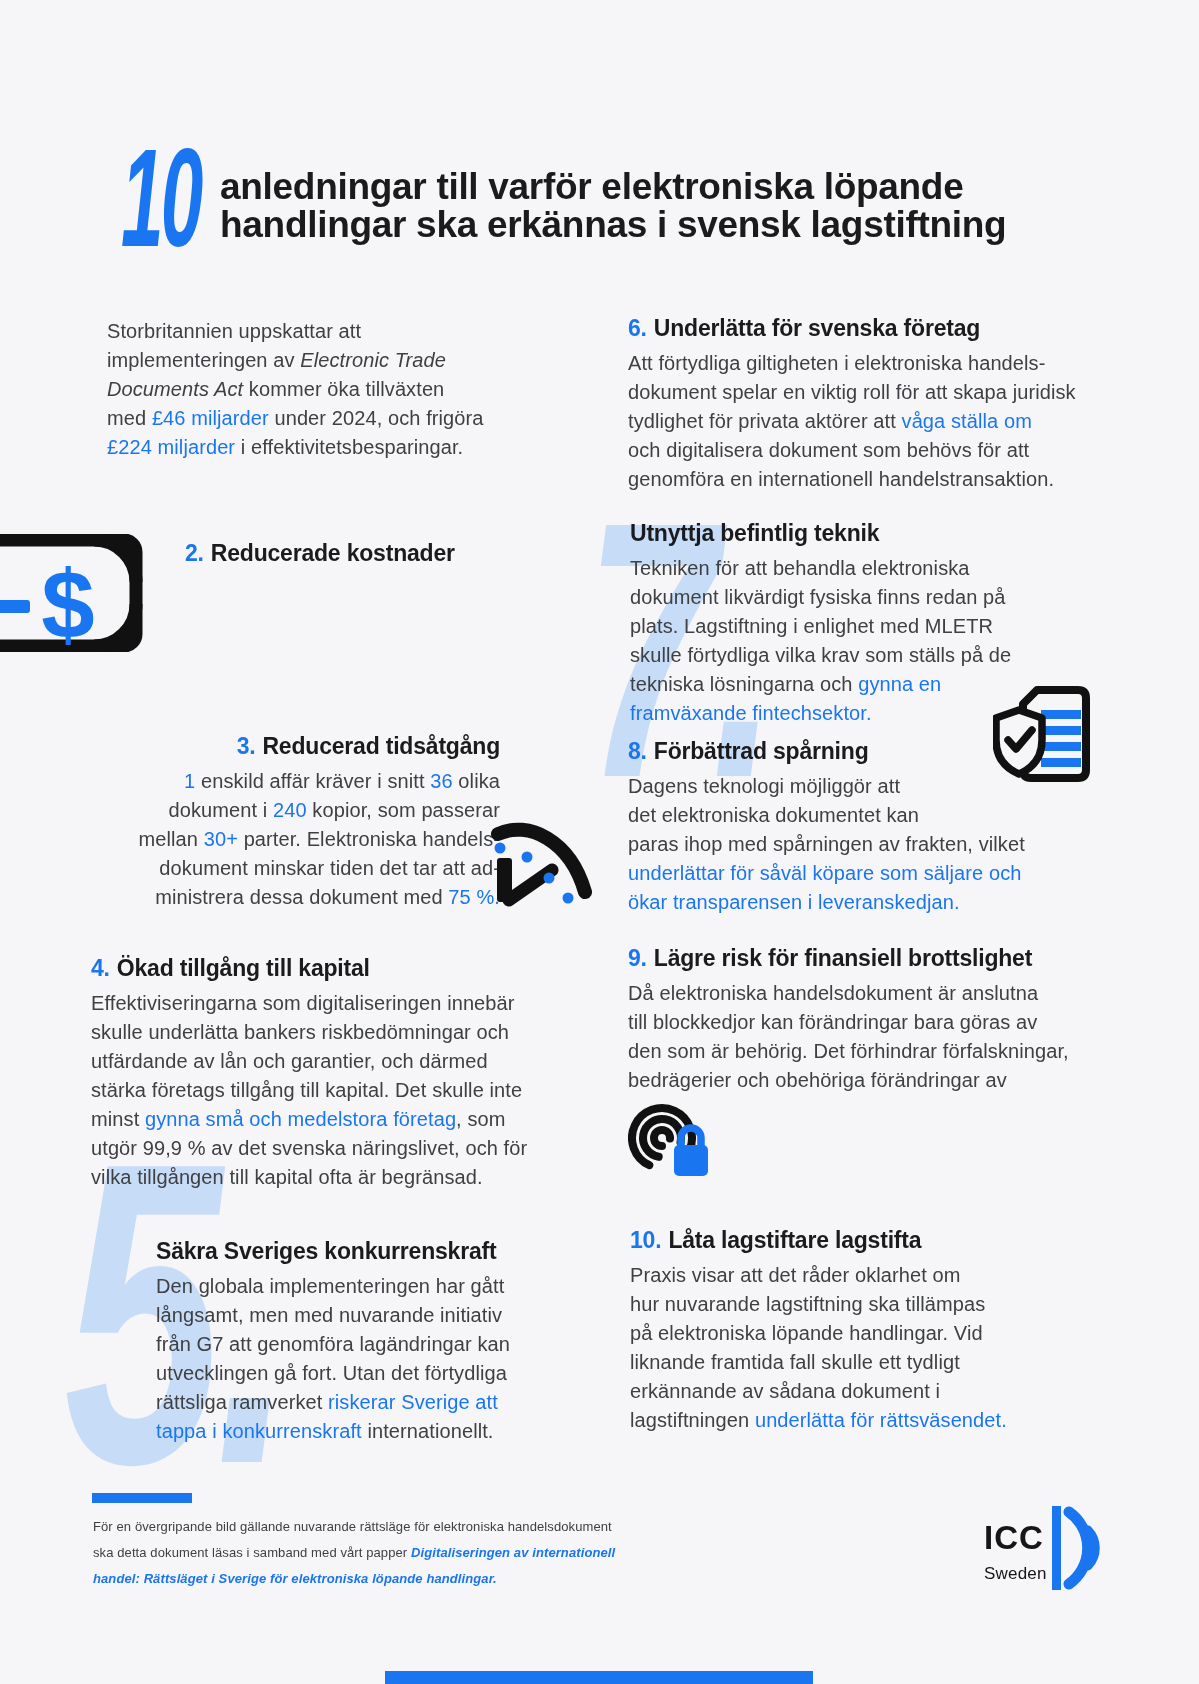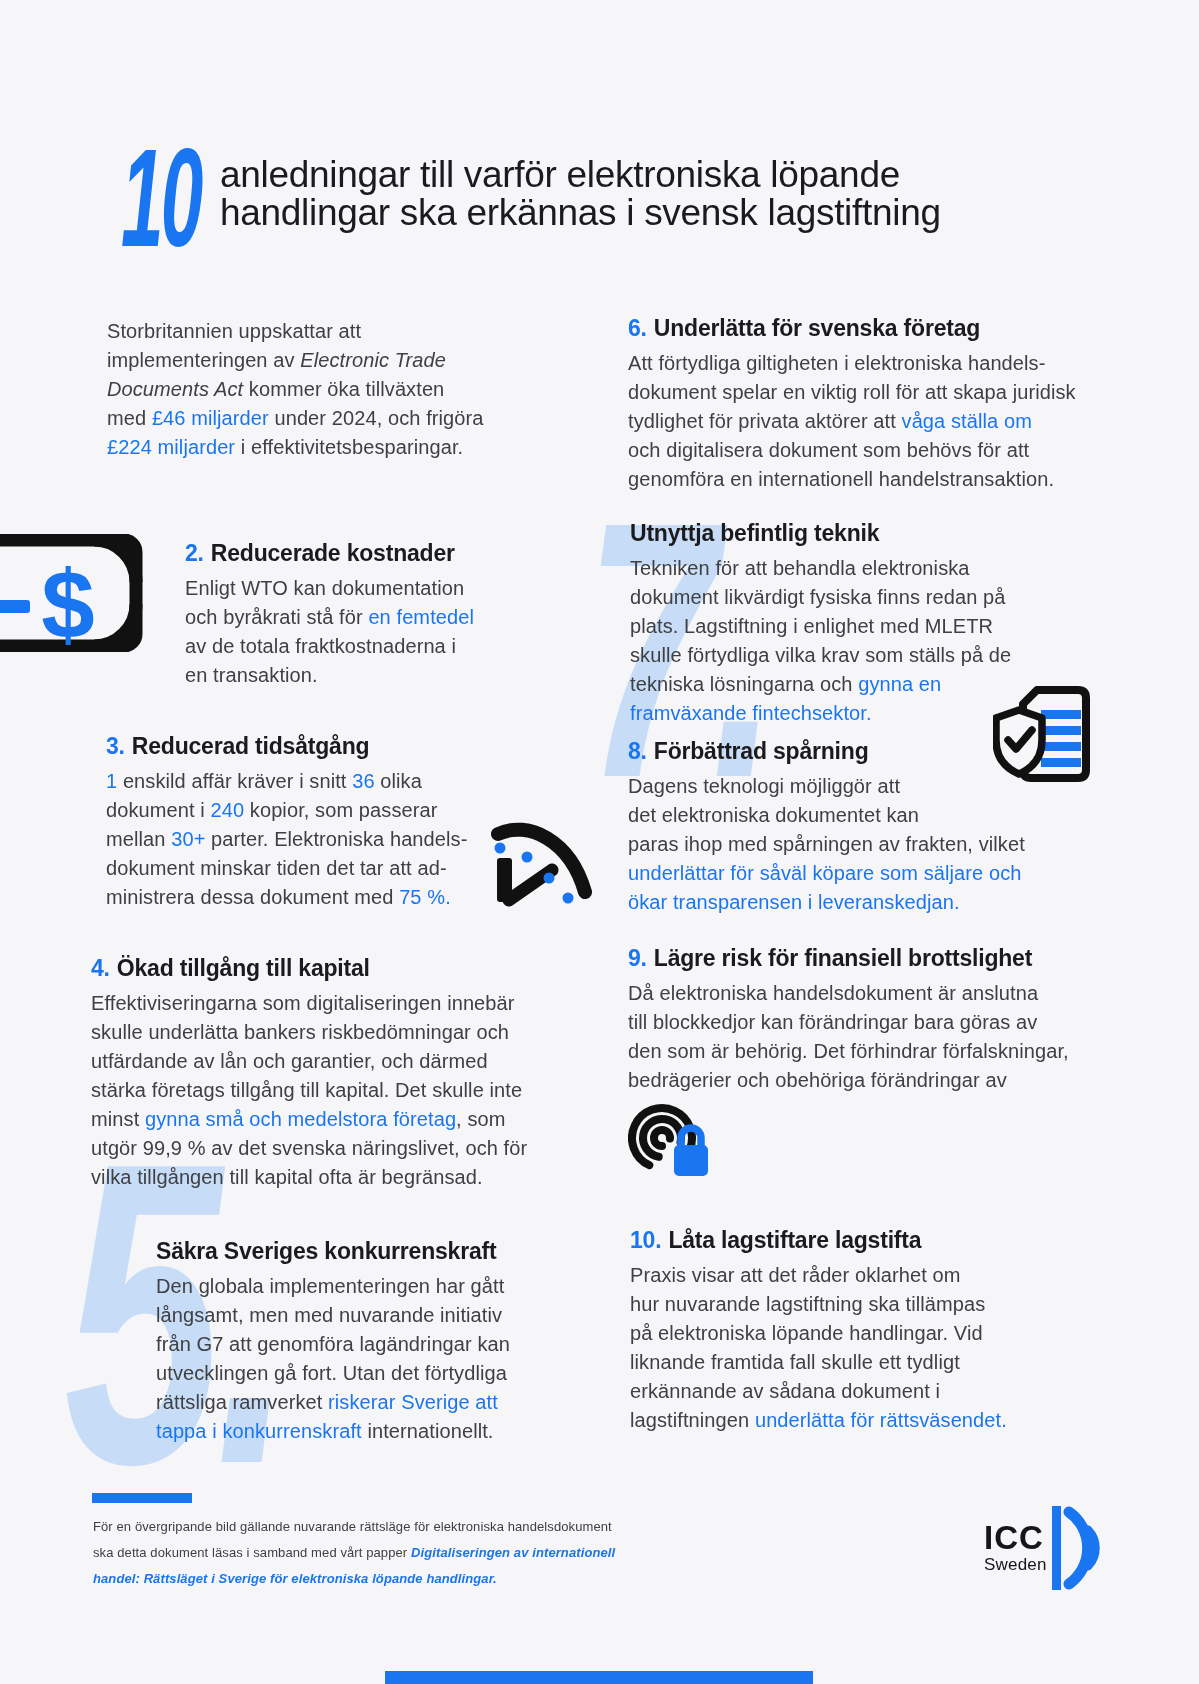--- a/index.html
+++ b/index.html
@@ -3,57 +3,57 @@
 <meta charset="utf-8">
 <style>
   :root{
     --accent:#1a75f1; --watermark:#c7dcf7; --heading:#1b1b1d; --body:#3f4043; --bg:#f6f6f8; --ink:#111111;
   }
   *{margin:0;padding:0;box-sizing:border-box}
   body{font-family:"Liberation Sans",sans-serif;background:#e9e9ec}
   .page{position:relative;width:1199px;height:1684px;background:var(--bg);overflow:hidden;color:var(--body)}
   .big-num{position:absolute;left:121px;top:128px;font-size:139px;line-height:1;font-weight:700;font-style:italic;
     color:var(--accent);transform:scaleX(.55);transform-origin:left top;letter-spacing:-5px}
-  .title{position:absolute;left:220px;top:156px;font-size:37px;line-height:38px;font-weight:400;color:var(--heading);
+  .title{position:absolute;left:220px;top:168px;font-size:37px;line-height:38px;font-weight:700;color:var(--heading);
     white-space:pre-line;letter-spacing:-.3px}
   .wm{position:absolute;font-weight:700;font-style:italic;color:var(--watermark);line-height:.78;
     transform:scaleX(.66);transform-origin:left top;z-index:0;letter-spacing:-10px;user-select:none}
   #wm5{left:64px;top:1146px;font-size:430px}
   #wm7{left:584px;top:508px;font-size:365px}
   .sec{position:absolute;z-index:1}
   .sec h2{font-size:23px;line-height:27px;font-weight:700;color:var(--heading);margin-bottom:7px;letter-spacing:-.2px}
   .sec h2 .num{color:var(--accent);margin-right:7px}
   .sec h2 .num:empty{margin-right:0}
   .body{font-size:20px;line-height:29px;white-space:pre;letter-spacing:.1px}
   .r-b{color:var(--accent);font-weight:400}
   .r-i{font-style:italic}
   .r-bi{color:var(--accent);font-weight:700;font-style:italic}
   #s1{left:107px;top:317px}
   #s2{left:185px;top:540px}
-  #s3{left:106px;top:733px;width:378px;text-align:left}
+  #s3{left:122px;top:733px;width:378px;text-align:right}
   #s4{left:91px;top:955px}
   #s5{left:156px;top:1238px}
   #s6{left:628px;top:315px}
   #s7{left:630px;top:520px}
   #s8{left:628px;top:738px}
   #s9{left:628px;top:945px}
   #s9b{left:706px;top:1095px;position:absolute;z-index:1}
   #s10{left:630px;top:1227px}
   .icon{position:absolute;z-index:1;line-height:0}
   #icon-banknote{left:0;top:534px}
   #icon-clock{left:488px;top:818px}
   #icon-docshield{left:993px;top:686px}
   #icon-fingerprint{left:628px;top:1098px}
   #icon-iccmark{left:1052px;top:1504px}
   .footer-bar{position:absolute;left:92px;top:1493px;width:100px;height:10px;background:var(--accent);z-index:1}
   .footer-note{position:absolute;left:93px;top:1514px;font-size:13px;line-height:26px;white-space:pre;letter-spacing:.1px;z-index:1}
   .bottom-bar{position:absolute;left:385px;top:1671px;width:428px;height:13px;background:var(--accent);z-index:1}
   .logo{position:absolute;left:984px;top:1521px;z-index:1}
   .logo .org{font-size:33px;line-height:33px;font-weight:700;color:#161618;letter-spacing:1px}
-  .logo .country{font-size:17px;line-height:20px;color:#161618;letter-spacing:.2px;margin-top:1px}
+  .logo .country{font-size:17px;line-height:20px;color:#161618;letter-spacing:.2px;margin-top:10px}
   svg text{font-family:"Liberation Sans",sans-serif}
   .fill-acc{fill:var(--accent)}
   .stroke-acc{stroke:var(--accent)}
 </style>
 </head>
 <body>
 
 <div class="page">
 
   <div class="wm" id="wm7">7.</div>
@@ -76,24 +76,20 @@
       <rect x="-34" y="6" width="170" height="106" rx="12" fill="none" stroke="var(--ink)" stroke-width="13"></rect>
       <path d="M 94 6 A 42 42 0 0 1 136 48" fill="none" stroke="var(--ink)" stroke-width="13"></path>
       <path d="M 136 70 A 42 42 0 0 1 94 112" fill="none" stroke="var(--ink)" stroke-width="13"></path>
       <rect class="fill-acc" x="-4" y="66" width="34" height="13" rx="3"></rect>
       <text class="fill-acc" x="68" y="104" text-anchor="middle" font-size="96" font-weight="700">$</text>
     </svg>
   </span>
 
   <section class="sec" id="s2">
     <h2><span class="num">2.</span><span>Reducerade kostnader</span></h2>
-    <p class="body"><span>Enligt WTO kan dokumentation
-och byråkrati stå för </span><span class="r-b">en femtedel</span><span>
-av de totala fraktkostnaderna i
-en transaktion.</span></p>
   </section>
 
   <section class="sec" id="s3">
     <h2><span class="num">3.</span><span>Reducerad tidsåtgång</span></h2>
     <p class="body"><span class="r-b">1</span><span> enskild affär kräver i snitt </span><span class="r-b">36</span><span> olika
 dokument i </span><span class="r-b">240</span><span> kopior, som passerar
 mellan </span><span class="r-b">30+</span><span> parter. Elektroniska handels-
 dokument minskar tiden det tar att ad-
 ministrera dessa dokument med </span><span class="r-b">75 %.</span></p>
   </section>

